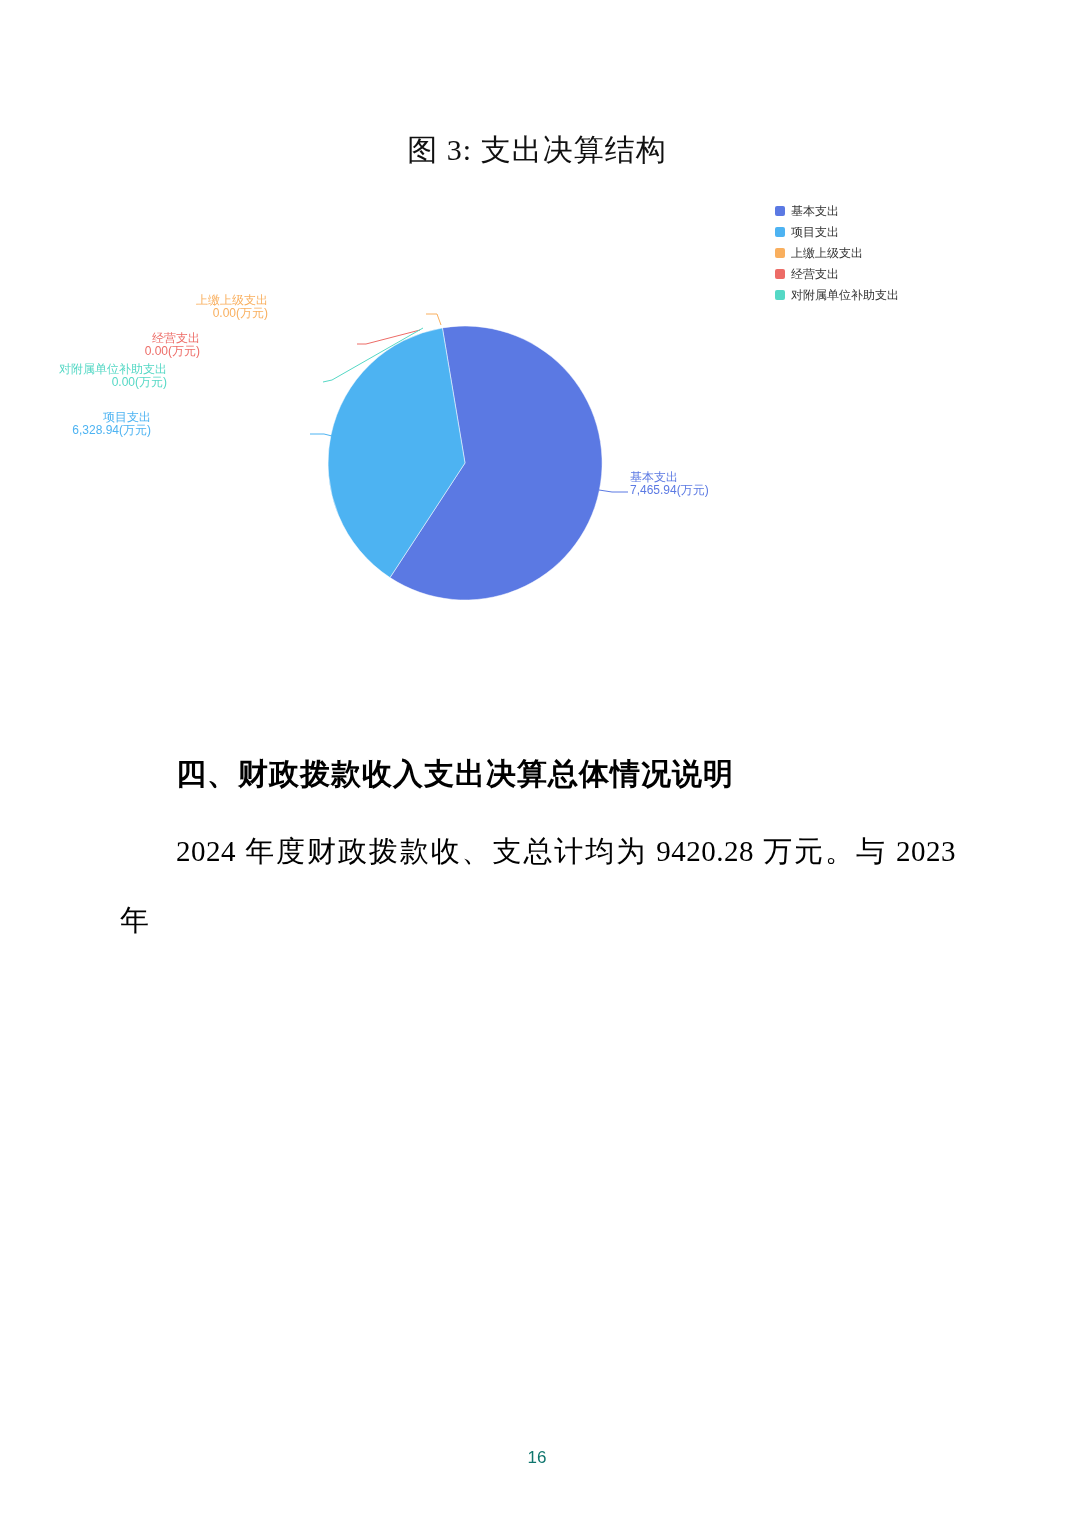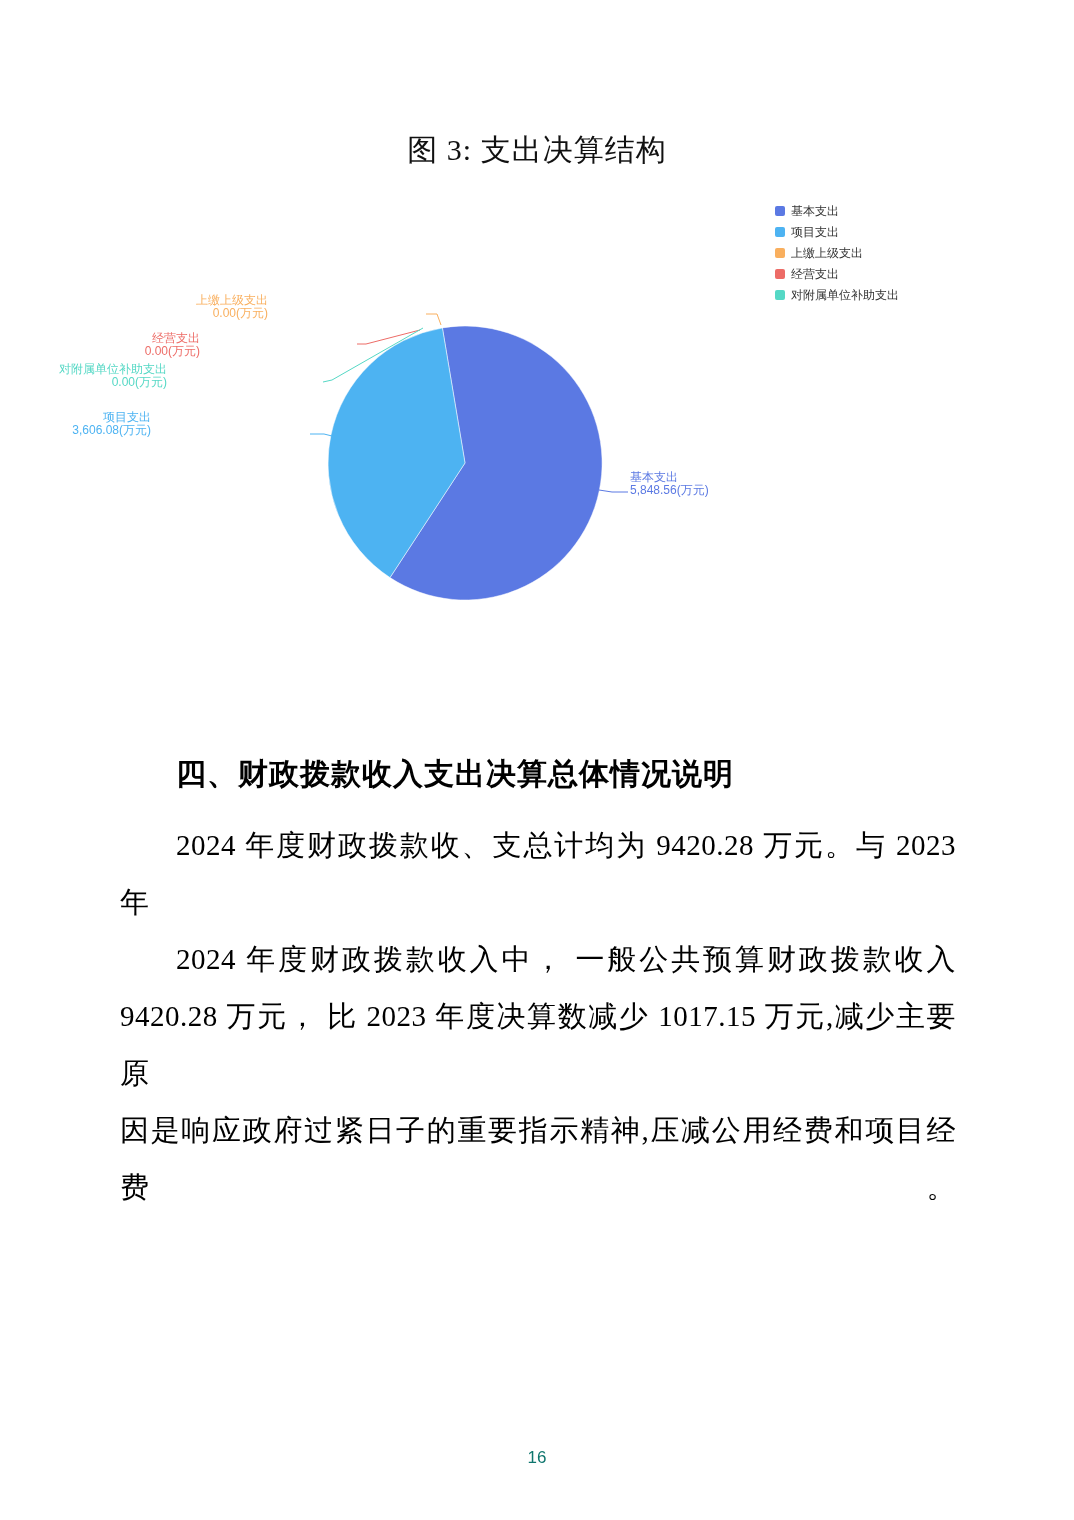--- a/index.html
+++ b/index.html
@@ -94,21 +94,21 @@
     font-weight: bold;
     font-size: 30px;
     color: #000000;
     padding-left: 56px;
     margin-bottom: 22px;
     letter-spacing: 1px;
   }
   .para { margin: 0; }
   .line {
     font-size: 29px;
-    line-height: 57px;
+    line-height: 69px;
     text-align: justify;
     text-align-last: justify;
     letter-spacing: 0.5px;
   }
   .line.indent { text-indent: 56px; }
   .line.last { text-align-last: left; }
 
   
   .page-number {
     position: absolute;
@@ -169,35 +169,30 @@
     <div class="pie-label align-right lbl-jingying" style="color: rgb(237, 108, 103);">
       <span>经营支出</span>
       <span>0.00(万元)</span>
     </div>
     <div class="pie-label align-right lbl-fushu" style="color: rgb(85, 216, 197);">
       <span>对附属单位补助支出</span>
       <span>0.00(万元)</span>
     </div>
     <div class="pie-label align-right lbl-xiangmu" style="color: rgb(77, 179, 242);">
       <span>项目支出</span>
-      <span>3,606.08(万元)</span>
+      <span>6,328.94(万元)</span>
     </div>
     <div class="pie-label align-left lbl-jiben" style="color: rgb(91, 121, 227);">
       <span>基本支出</span>
-      <span>5,848.56(万元)</span>
+      <span>7,465.94(万元)</span>
     </div>
   </div>
 
   <div class="doc-body">
     <div class="doc-heading">四、财政拨款收入支出决算总体情况说明</div>
     <div class="para">
       <div class="line indent">2024 年度财政拨款收、支总计均为 9420.28 万元。与 2023 年</div>
     </div>
-    <div class="para">
-      <div class="line indent">2024 年度财政拨款收入中， 一般公共预算财政拨款收入</div>
-      <div class="line">9420.28 万元， 比 2023 年度决算数减少 1017.15 万元,减少主要原</div>
-      <div class="line">因是响应政府过紧日子的重要指示精神,压减公用经费和项目经费。</div>
-    </div>
   </div>
 
   <div class="page-number">16</div>
 
 </div>
 
 </body></html>

